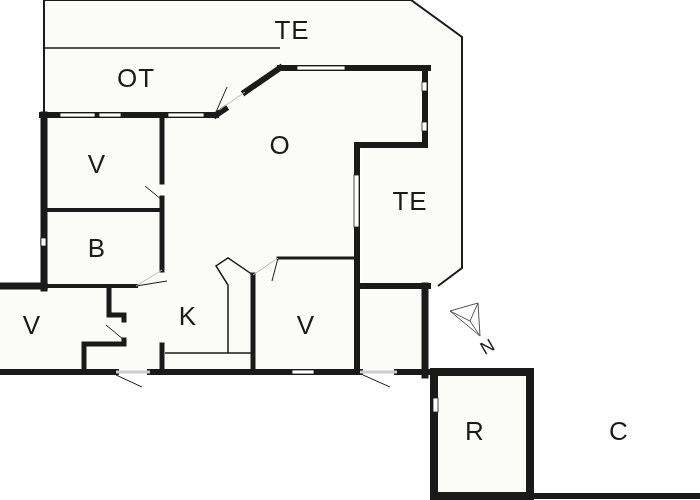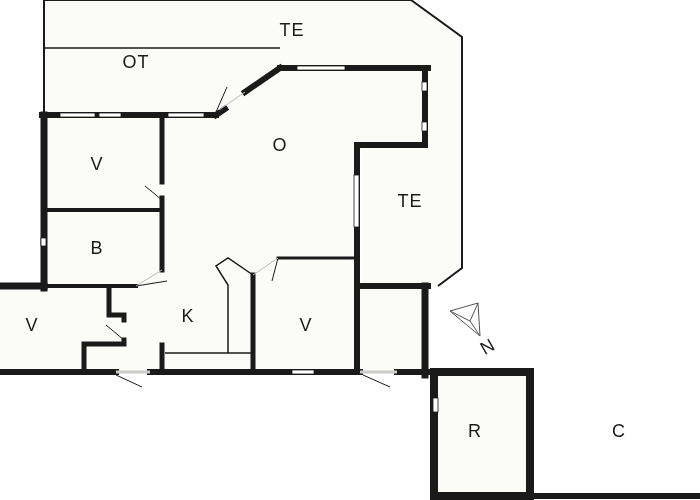--- a/index.html
+++ b/index.html
@@ -1,18 +1,18 @@
 <!DOCTYPE html>
 <html><head>
 <meta charset="utf-8">
 <style>
   html, body { margin: 0; padding: 0; background: #ffffff; }
   body { width: 700px; height: 500px; overflow: hidden; position: relative; font-family: "Liberation Sans", sans-serif; }
   svg { position: absolute; left: 0; top: 0; }
-  .lbl { position: absolute; font-family: "Liberation Sans", sans-serif; font-size: 18px; color: #1a1a1a; transform: translate(-50%, -50%); letter-spacing: 1px; }
+  .lbl { position: absolute; font-family: "Liberation Sans", sans-serif; font-size: 26px; color: #1a1a1a; transform: translate(-50%, -50%); letter-spacing: 1px; }
 </style>
 </head>
 <body>
 
 <svg width="700" height="500" viewBox="0 0 700 500" xmlns="http://www.w3.org/2000/svg">
 
   <g>
     <polygon points="44,0 411,0 462,37 462,268 438,286 362,286 362,145 427,145 427,68 281,68 243,95 216,115 44,115" fill="#fbfbf8" stroke="none"></polygon>
     <polyline points="44,115 44,0 411,0 462,37 462,268 438,286" fill="none" stroke="#1a1a1a" stroke-width="2"></polyline>
     <line x1="44" y1="48" x2="280" y2="48" stroke="#1a1a1a" stroke-width="1.5"></line>
@@ -97,21 +97,21 @@
 
   <g stroke="#555555" fill="none" stroke-width="1">
     <polygon points="450,311 480,336 478,303"></polygon>
     <line x1="470" y1="321" x2="480" y2="336"></line>
     <line x1="470" y1="321" x2="478" y2="303"></line>
     <line x1="470" y1="321" x2="450" y2="311"></line>
   </g>
 </svg>
 
 <div class="lbl" style="left:292px; top:30px;">TE</div>
-<div class="lbl" style="left:136px; top:62px;">OT</div>
+<div class="lbl" style="left:136px; top:78px;">OT</div>
 <div class="lbl" style="left:280px; top:145px;">O</div>
 <div class="lbl" style="left:97px; top:164px;">V</div>
 <div class="lbl" style="left:410px; top:201px;">TE</div>
 <div class="lbl" style="left:97px; top:248px;">B</div>
 <div class="lbl" style="left:32px; top:325px;">V</div>
 <div class="lbl" style="left:188px; top:316px;">K</div>
 <div class="lbl" style="left:306px; top:325px;">V</div>
 <div class="lbl" style="left:475px; top:431px;">R</div>
 <div class="lbl" style="left:619px; top:431px;">C</div>
 <div class="lbl" style="left:488px; top:347px; font-size:18px; transform: translate(-50%,-50%) rotate(-30deg);">N</div>

